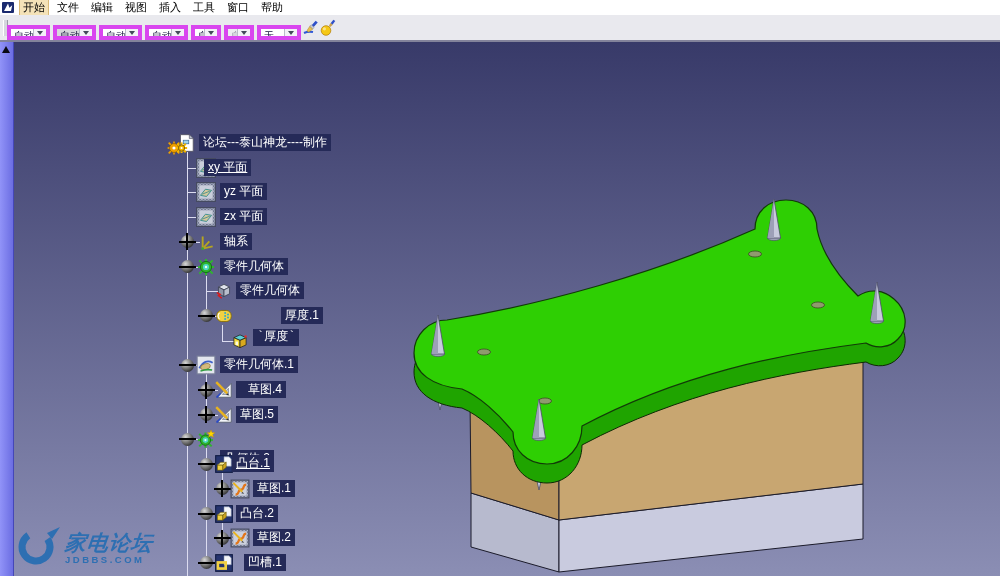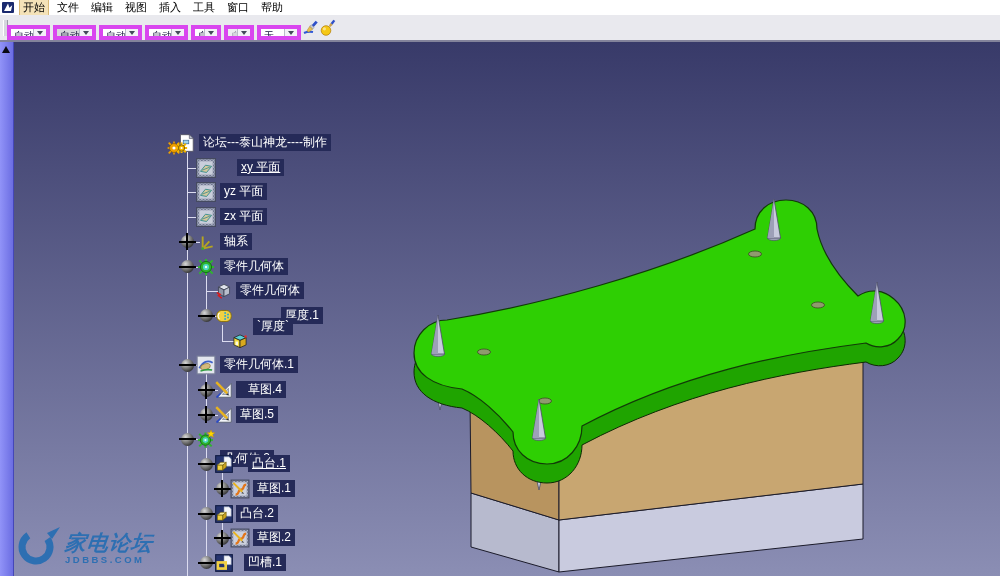--- a/index.html
+++ b/index.html
@@ -252,21 +252,21 @@
               <rect width="1.5" height="1.5" fill="#6f7690"></rect>
               <rect x="1.5" y="1.5" width="1.5" height="1.5" fill="#6f7690"></rect>
             </pattern>
           </defs>
           <rect x="0.5" y="0.5" width="17" height="17" fill="url(#chk)" stroke="#454a60"></rect>
           <rect x="3" y="3" width="12" height="12" fill="#c9cedb"></rect>
           <polygon points="4,12 8.5,6.5 14,7.5 9.5,13" fill="#d6c79c" stroke="#2f8a8a" stroke-width="0.8"></polygon>
           <line x1="5.5" y1="11" x2="12.5" y2="8.2" stroke="#2f8a8a" stroke-width="0.7"></line>
         </svg>
       </span>
-      <span class="tree-label" style="left: 237px; top: 116.7px; text-decoration: underline;">xy 平面</span>
+      <span class="tree-label" style="left: 204px; top: 116.7px; text-decoration: underline;">xy 平面</span>
       <div class="tline" style="left: 187px; top: 150.4px; width: 13px; height: 1px;"></div>
       <span class="ticon" style="left: 196px; top: 140.4px;">
         <svg viewBox="0 0 18 18">
           <defs>
             <pattern id="chk" width="3" height="3" patternUnits="userSpaceOnUse">
               <rect width="3" height="3" fill="#aab0c2"></rect>
               <rect width="1.5" height="1.5" fill="#6f7690"></rect>
               <rect x="1.5" y="1.5" width="1.5" height="1.5" fill="#6f7690"></rect>
             </pattern>
           </defs>
@@ -352,21 +352,21 @@
       <div class="tline" style="left: 222px; top: 298.6px; width: 12px; height: 1px;"></div>
       <span class="ticon" style="left: 230px; top: 288.6px;">
         <svg viewBox="0 0 18 18">
           <polygon points="3.5,6 9,3.5 14.5,6 9,8.5" fill="#59cfd4" stroke="#222" stroke-width="0.7"></polygon>
           <polygon points="3.5,6 9,8.5 9,15 3.5,12.5" fill="#f2dc3f" stroke="#222" stroke-width="0.7"></polygon>
           <polygon points="14.5,6 9,8.5 9,15 14.5,12.5" fill="#d9a91e" stroke="#222" stroke-width="0.7"></polygon>
           <rect x="5" y="9.5" width="2.2" height="3.2" fill="#fff" opacity="0.85"></rect>
           <circle cx="14" cy="5" r="1.1" fill="#e03030"></circle>
         </svg>
       </span>
-      <span class="tree-label" style="left: 253px; top: 276px;">`厚度`</span>
+      <span class="tree-label" style="left: 253px; top: 287px; font-family: Liberation Mono, monospace;">`厚度`</span>
       <div class="tline" style="left: 187px; top: 323.3px; width: 13px; height: 1px;"></div>
       <div class="knob" style="left: 180.5px; top: 316.8px; position: absolute;"></div>
       <span class="ticon" style="left: 196px; top: 313.3px;">
         <svg viewBox="0 0 18 18">
           <rect x="1" y="1" width="16" height="16" fill="#e3e6ee" stroke="#7a809a"></rect>
           <path d="M3 12 Q8 3 15 7" fill="none" stroke="#3f62c8" stroke-width="1.7"></path>
           <ellipse cx="8.5" cy="10.5" rx="4.5" ry="2.6" fill="#d4b97c" stroke="#8a6d30" stroke-width="0.6" transform="rotate(-15 8.5 10.5)"></ellipse>
           <path d="M4 14.5 Q9 12.5 14.5 13.5" fill="none" stroke="#2f9c3f" stroke-width="1.4"></path>
         </svg>
       </span>
@@ -418,21 +418,21 @@
       <div class="knob" style="left: 199.5px; top: 415.6px; position: absolute;"></div>
       <span class="ticon" style="left: 214px; top: 412.1px;">
         <svg viewBox="0 0 18 18">
           <rect x="1.5" y="1.5" width="15" height="15" fill="#26346e" stroke="#111c44"></rect>
           <path d="M9 2.5 h4.5 l2 2 v6.5 h-6.5 z" fill="#f4f6fa" stroke="#8890a8" stroke-width="0.5"></path>
           <polygon points="3,10 6,7.5 11,7.5 8,10" fill="#f8ea9a" stroke="#6b5a00" stroke-width="0.5"></polygon>
           <rect x="3" y="10" width="5" height="4.5" fill="#f2d143" stroke="#6b5a00" stroke-width="0.5"></rect>
           <polygon points="8,10 11,7.5 11,12 8,14.5" fill="#cda522" stroke="#6b5a00" stroke-width="0.5"></polygon>
         </svg>
       </span>
-      <span class="tree-label" style="left: 248px; top: 413.1px; text-decoration: underline;">凸台.1</span>
+      <span class="tree-label" style="left: 232px; top: 413.1px; text-decoration: underline;">凸台.1</span>
       <div class="tline" style="left: 222px; top: 446.8px; width: 12px; height: 1px;"></div>
       <div class="knob plus" style="left: 215.5px; top: 440.3px; position: absolute;"></div>
       <span class="ticon" style="left: 230px; top: 436.8px;">
         <svg viewBox="0 0 18 18">
           <defs>
             <pattern id="chk" width="3" height="3" patternUnits="userSpaceOnUse">
               <rect width="3" height="3" fill="#aab0c2"></rect>
               <rect width="1.5" height="1.5" fill="#6f7690"></rect>
               <rect x="1.5" y="1.5" width="1.5" height="1.5" fill="#6f7690"></rect>
             </pattern>

